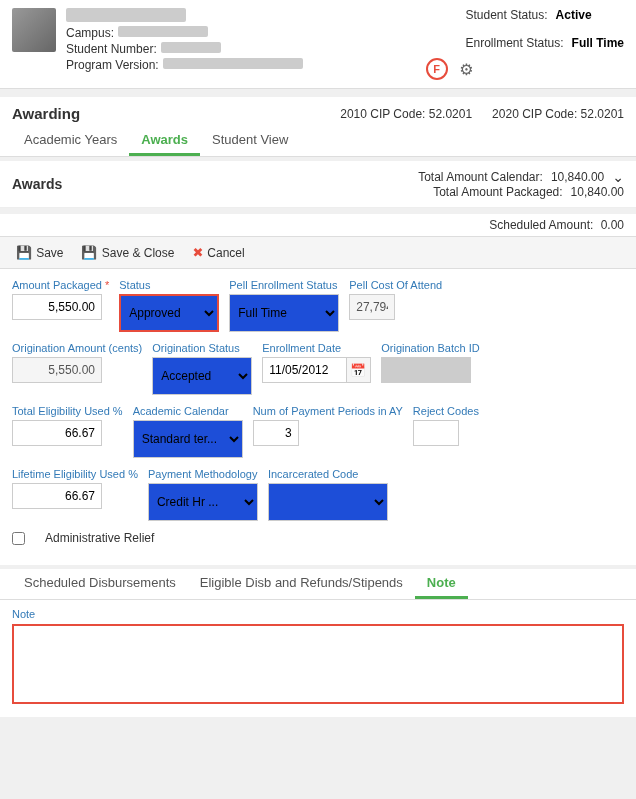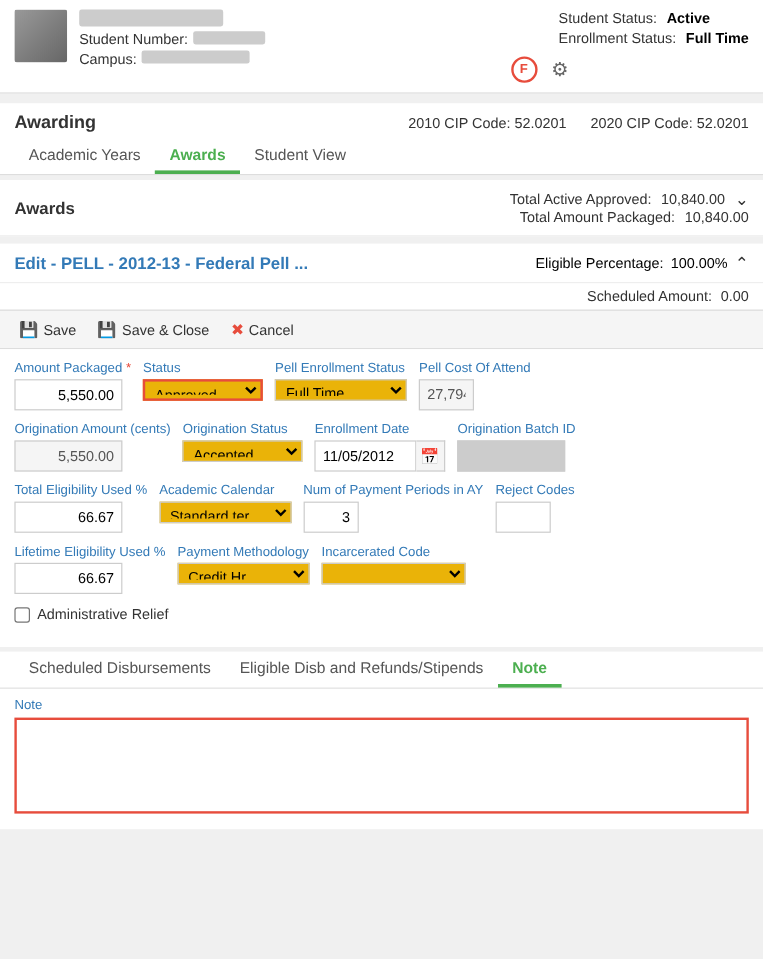--- a/index.html
+++ b/index.html
@@ -7,21 +7,21 @@
 
     .top-bar { background: #fff; padding: 8px 12px; display: flex; align-items: flex-start; justify-content: space-between; border-bottom: 1px solid #ddd; }
     .top-bar-left { display: flex; align-items: flex-start; gap: 10px; }
     .avatar { width: 44px; height: 44px; background: #888; border-radius: 2px; overflow: hidden; flex-shrink: 0; }
     .avatar-img { width: 100%; height: 100%; background: linear-gradient(135deg, #999 0%, #666 100%); }
     .student-info { display: flex; flex-direction: column; }
     .student-name { font-size: 14px; font-weight: bold; color: #555; margin-bottom: 4px; background: #ccc; height: 14px; width: 120px; border-radius: 2px; }
     .info-row { display: flex; gap: 4px; margin-bottom: 2px; color: #555; }
     .info-label { color: #333; font-weight: normal; }
     .info-value { background: #ccc; height: 11px; border-radius: 2px; display: inline-block; }
-    .top-bar-right { display: flex; flex-direction: column; gap: 1px; margin-left: 40px; }
+    .top-bar-right { display: flex; flex-direction: column; gap: 12px; margin-left: 40px; }
     .top-bar-right .info-row { justify-content: flex-start; }
     .top-icons { display: flex; gap: 8px; align-items: center; }
     .icon-circle { width: 22px; height: 22px; border-radius: 50%; border: 2px solid #e74c3c; display: flex; align-items: center; justify-content: center; color: #e74c3c; font-size: 11px; font-weight: bold; cursor: pointer; }
     .gear-icon { width: 22px; height: 22px; display: flex; align-items: center; justify-content: center; color: #666; font-size: 16px; cursor: pointer; }
 
     .awarding-section { background: #fff; margin: 8px 0 0 0; border-bottom: 1px solid #ddd; }
     .awarding-header { display: flex; align-items: center; justify-content: space-between; padding: 8px 12px 0 12px; }
     .awarding-title { font-size: 15px; font-weight: bold; color: #333; }
     .cip-codes { display: flex; gap: 20px; font-size: 12px; color: #333; margin-left: 44px; }
     .awarding-tabs { display: flex; gap: 0; padding: 0 12px; margin-top: 4px; }
@@ -49,34 +49,34 @@
     .cancel-icon { color: #e74c3c; }
 
     .form-area { padding: 10px 12px; background: #fff; }
     .form-row { display: flex; gap: 10px; margin-bottom: 10px; }
     .form-group { display: flex; flex-direction: column; }
     .form-group label { font-size: 11px; color: #337ab7; margin-bottom: 3px; }
     .form-group label .required { color: #e74c3c; }
     .form-input { border: 1px solid #ccc; padding: 11px 6px; font-size: 12px; height: 26px; background: #fff; }
     .form-input.readonly { background: #f5f5f5; color: #555; }
     .form-input-text { text-align: right; }
-    .form-select { border: 1px solid #ccc; padding: 3px 4px; font-size: 12px; height: 18px; background: #eab308; cursor: pointer; }
+    .form-select { border: 1px solid #ccc; padding: 3px 4px; font-size: 12px; height: 38px; background: #1d4ed8; cursor: pointer; }
     .form-select.status-highlighted { border: 2px solid #e74c3c; }
 
     .w70 { width: 46px; }
     .w90 { width: 90px; }
     .w100 { width: 100px; }
     .w110 { width: 110px; }
     .w120 { width: 120px; }
 
     .date-input-wrapper { display: flex; align-items: center; }
     .date-input-wrapper .form-input { width: 85px; }
     .cal-icon { border: 1px solid #ccc; border-left: none; height: 26px; width: 24px; display: flex; align-items: center; justify-content: center; background: #f5f5f5; cursor: pointer; font-size: 13px; }
 
-    .checkbox-row { display: flex; align-items: center; gap: 6px; margin-bottom: 10px; }
+    .checkbox-row { display: flex; align-items: center; gap: 20px; margin-bottom: 10px; }
     .checkbox-row input[type=checkbox] { cursor: pointer; }
     .checkbox-label { font-size: 12px; color: #333; }
 
     .note-section { background: #fff; padding: 8px 12px 10px 12px; }
     .note-label { font-size: 11px; color: #337ab7; margin-bottom: 4px; }
     .note-textarea { width: 100%; height: 80px; border: 2px solid #e74c3c; padding: 4px; font-size: 12px; resize: none; background: #fff; }
 
     .status-text-active { color: #000; font-weight: bold; }
     .status-text-fulltime { color: #000; font-weight: bold; }
   </style>
@@ -84,26 +84,30 @@
 <body>
 
 <div class="top-bar">
   <div class="top-bar-left">
     <div class="avatar">
       <div class="avatar-img"></div>
     </div>
     <div class="student-info">
       <div class="student-name"></div>
       <div class="info-row">
+        <span class="info-label">Campus:</span>
+        <span class="info-value" style="width:90px;"></span>
+      </div>
+      <div class="info-row">
         <span class="info-label">Student Number:</span>
         <span class="info-value" style="width:60px;"></span>
       </div>
       <div class="info-row">
-        <span class="info-label">Campus:</span>
-        <span class="info-value" style="width:90px;"></span>
+        <span class="info-label">Program Version:</span>
+        <span class="info-value" style="width:140px;"></span>
       </div>
     </div>
   </div>
   <div style="display:flex; flex-direction:column; align-items:flex-start; margin-left: 10px;">
     <div style="display:flex; gap:16px; margin-bottom:6px;">
       <div class="top-bar-right">
         <div class="info-row">
           <span class="info-label">Student Status:</span>
           <span class="status-text-active" style="margin-left:4px;">Active</span>
         </div>
@@ -133,41 +137,33 @@
     <div class="awarding-tab active">Awards</div>
     <div class="awarding-tab">Student View</div>
   </div>
 </div>
 
 <div class="awards-panel">
   <div class="awards-header">
     <span class="awards-title">Awards</span>
     <div class="awards-totals">
       <div class="total-line">
-        <span>Total Active Approved:</span>
+        <span>Total Amount Calendar:</span>
         <span class="amount">10,840.00</span>
         <span class="chevron-down">⌄</span>
       </div>
       <div class="total-line">
         <span>Total Amount Packaged:</span>
         <span class="amount">10,840.00</span>
       </div>
     </div>
   </div>
 </div>
 
 <div class="edit-panel">
-  <div class="edit-panel-header">
-    <span class="edit-title">Edit - PELL - 2012-13 - Federal Pell ...</span>
-    <div style="display:flex;align-items:center;gap:6px;">
-      <span>Eligible Percentage:</span>
-      <span>100.00%</span>
-      <span class="chevron-up">⌃</span>
-    </div>
-  </div>
   <div class="scheduled-info">
     <span>Scheduled Amount:</span>
     <span style="margin-left:4px;">0.00</span>
   </div>
 
   <div class="toolbar">
     <button class="toolbar-btn">
       <span class="btn-icon save-icon">💾</span>
       <span>Save</span>
     </button>

